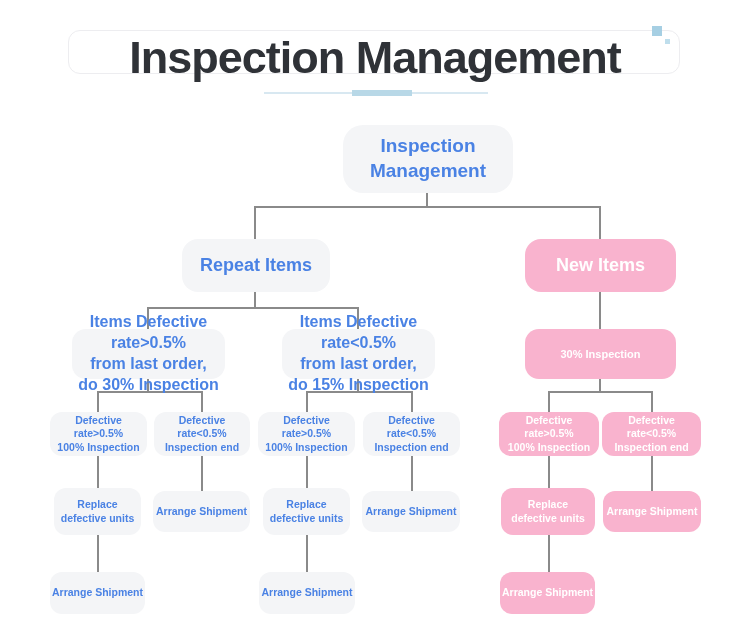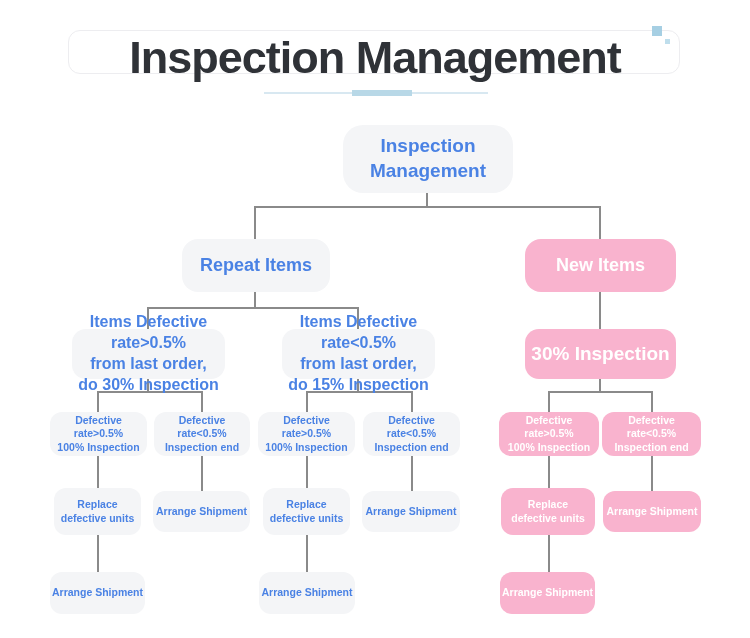--- a/index.html
+++ b/index.html
@@ -22,21 +22,21 @@
           text-align:center; background:#f4f5f7; color:#4a82e4; border-radius:14px;
           white-space:pre-line; font-weight:600; line-height:1.3; }
   .pink { background:#f9b3ce; color:#ffffff; }
   .root   { left:343px; top:125px; width:170px; height:68px; font-size:19px; font-weight:700; border-radius:20px; }
   .lvl2   { top:239px; height:53px; font-size:18px; font-weight:700; border-radius:16px; }
   .repeat { left:182px; width:148px; }
   .newit  { left:525px; width:151px; }
   .lvl3   { top:329px; height:50px; font-size:16px; }
   .l3a { left:72px;  width:153px; }
   .l3b { left:282px; width:153px;text-align:center; }
-  .l3c { left:525px; width:151px; font-size:19px; }
+  .l3c { left:525px; width:151px; font-size:11px; }
   .lvl4 { top:412px; height:44px; font-size:10.5px; border-radius:12px; padding:2px; }
   .l4a1{ left:50px;  width:97px; }  .l4a2{ left:154px; width:96px; }
   .l4b1{ left:258px; width:97px; }  .l4b2{ left:363px; width:97px; }
   .l4c1{ left:499px; width:100px; } .l4c2{ left:602px; width:99px; }
   .lvl5r { top:488px; height:47px; font-size:10.5px; border-radius:12px; }
   .l5ra{ left:54px;  width:87px; }  .l5rb{ left:263px; width:87px; }  .l5rc{ left:501px; width:94px; }
   .lvl5a { top:491px; height:41px; font-size:10.5px; border-radius:12px; }
   .l5aa{ left:153px; width:97px; }  .l5ab{ left:362px; width:98px; }  .l5ac{ left:603px; width:98px; }
   .lvl6 { top:572px; height:42px; font-size:10.5px; border-radius:12px; }
   .l6a{ left:50px;  width:95px; }   .l6b{ left:259px; width:96px; }   .l6c{ left:500px; width:95px; }

